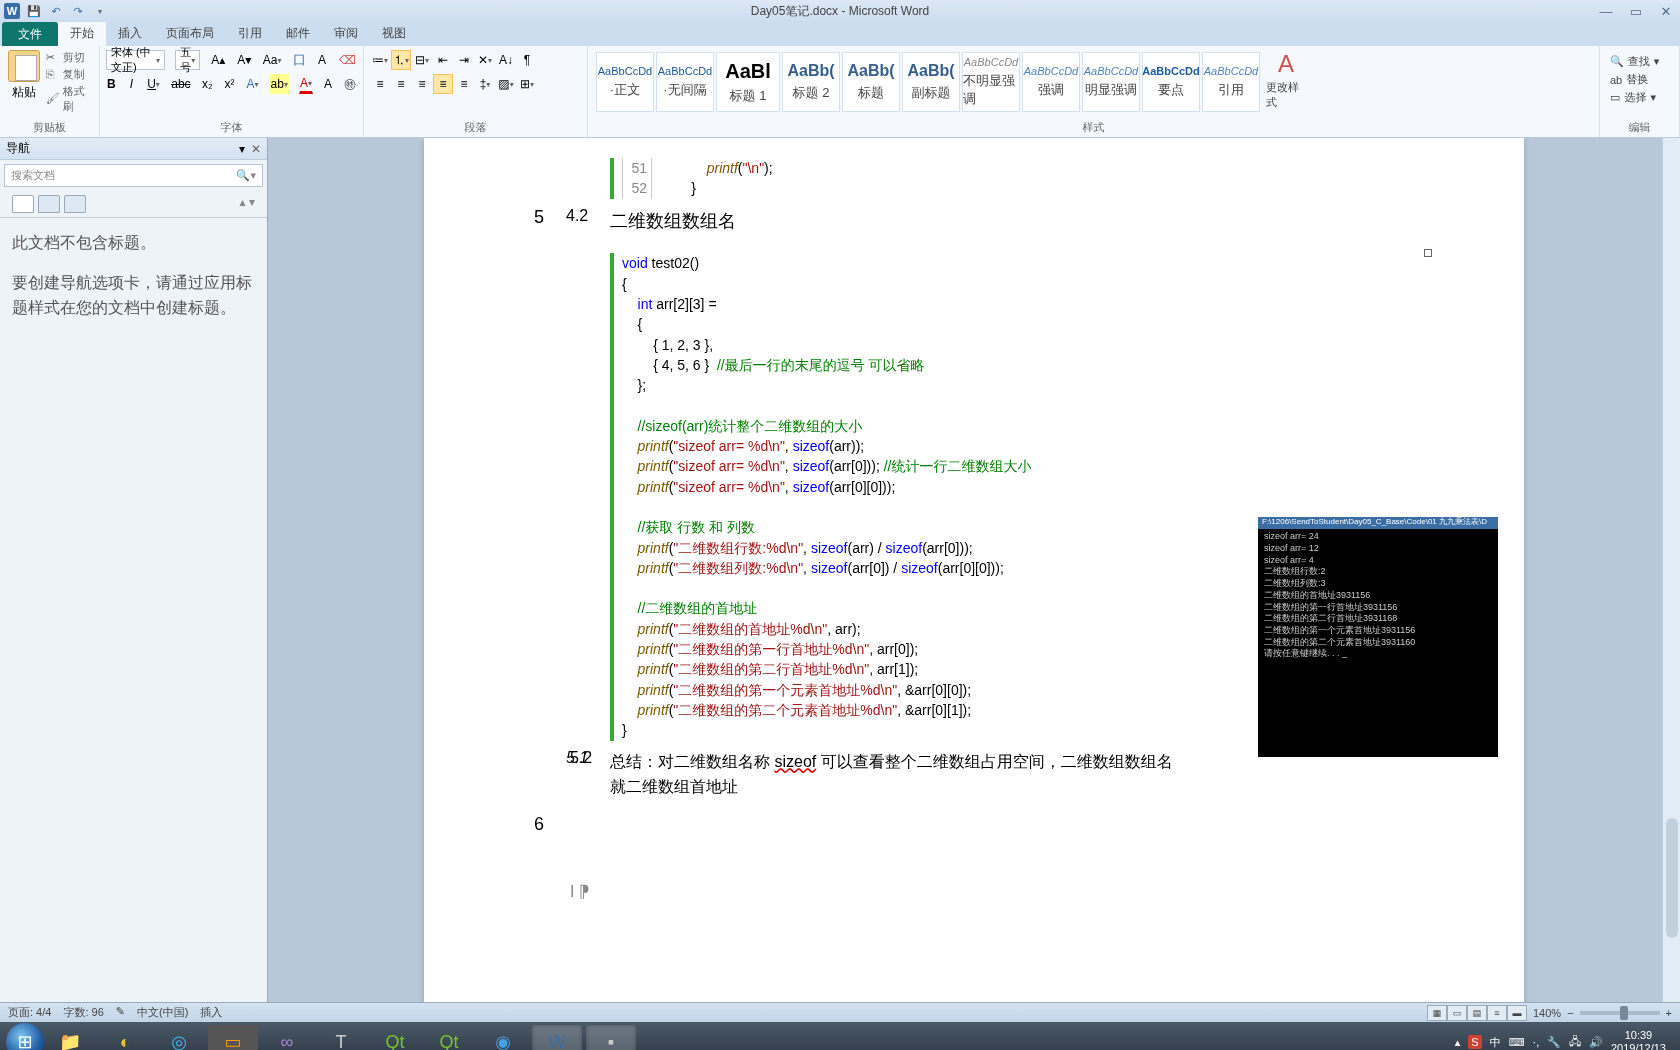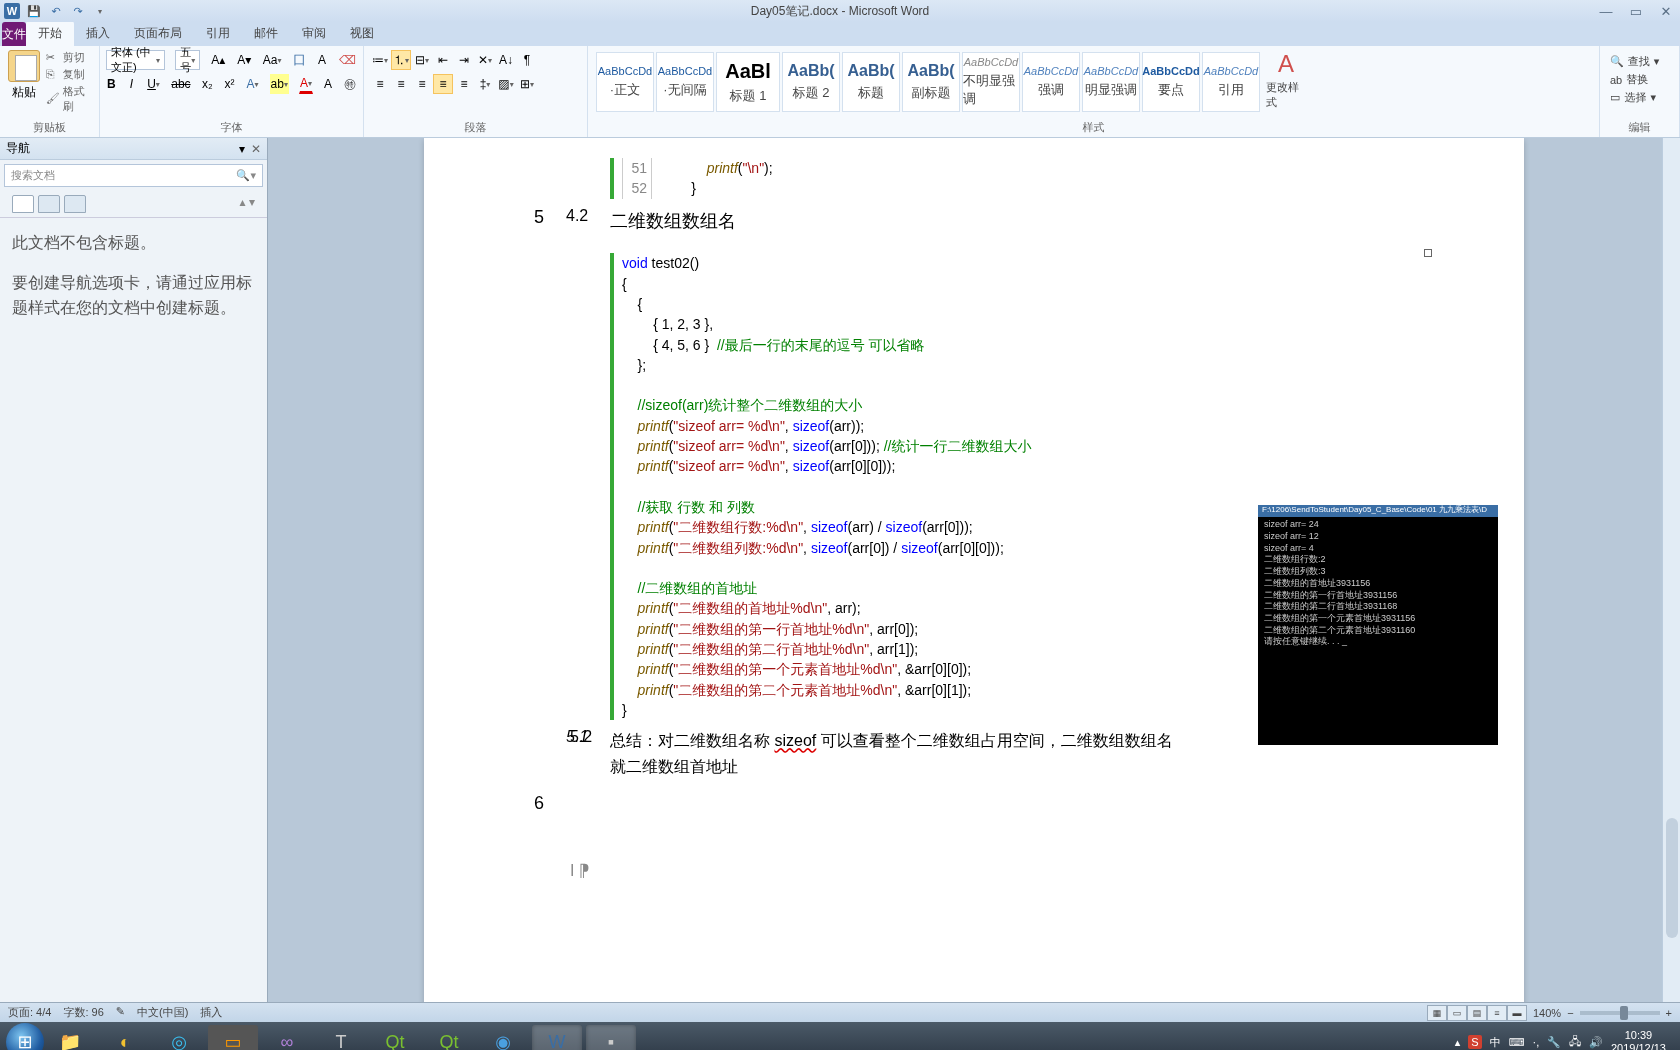--- a/index.html
+++ b/index.html
@@ -8,21 +8,21 @@
 
 .titlebar { height: 22px; background: linear-gradient(#dce8f5, #cdddf0); display: flex; align-items: center; position: relative; }
 .titlebar .qat { display: flex; align-items: center; gap: 6px; padding-left: 4px; }
 .qat-icon { width: 16px; height: 16px; display: flex; align-items: center; justify-content: center; color: #3a6ea5; font-size: 11px; }
 .titlebar .doc-title { position: absolute; left: 50%; transform: translateX(-50%); color: #444; font-size: 12px; }
 .titlebar .win-controls { position: absolute; right: 4px; display: flex; gap: 10px; color: #5a6f85; font-size: 13px; }
 .win-controls span { width: 20px; text-align: center; }
 
 
 .ribbon-tabs { height: 24px; background: #cdddf0; display: flex; align-items: flex-end; }
-.file-tab { background: #701a75; color: #fff; padding: 4px 0; height: 24px; display: flex; align-items: center; border-radius: 3px 3px 0 0; margin-left: 2px; }
+.file-tab { background: #0f766e; color: #fff; padding: 4px 16px; height: 24px; display: flex; align-items: center; border-radius: 3px 3px 0 0; margin-left: 2px; }
 .ribbon-tabs .tab { padding: 4px 12px; color: #444; cursor: pointer; }
 .ribbon-tabs .tab.active { background: #f5f9fd; border-radius: 3px 3px 0 0; }
 
 
 .ribbon { height: 92px; background: #f5f9fd; border-bottom: 1px solid #bcd; display: flex; }
 .ribbon-group { border-right: 1px solid #d4e1ef; padding: 4px 6px; display: flex; flex-direction: column; position: relative; }
 .ribbon-group .label { position: absolute; bottom: 2px; left: 0; right: 0; text-align: center; font-size: 11px; color: #666; }
 .group-content { flex: 1; display: flex; gap: 4px; }
 
 .paste-btn { width: 38px; display: flex; flex-direction: column; align-items: center; gap: 2px; }
@@ -78,21 +78,21 @@
 
 .code-block { border-left: 4px solid #36a936; padding: 0 8px; margin: 8px 0 8px 90px; font-family: Consolas, monospace; font-size: 14px; line-height: 1.45; position: relative; }
 .code-gutter { border-left: 1px solid #ccc; border-right: 1px solid #ccc; display: inline-block; width: 30px; text-align: right; color: #888; padding-right: 4px; margin-right: 8px; }
 .code-line { white-space: pre; }
 .kw { color: #0000ff; }
 .str { color: #a31515; }
 .fn { font-style: italic; color: #7a5a00; }
 .cmt { color: #008000; }
 .resize-handle { position: absolute; right: -4px; top: -4px; width: 8px; height: 8px; background: #fff; border: 1px solid #666; }
 
-.embedded-img { position: absolute; right: -70px; top: 252px; width: 240px; height: 240px; background: #000; color: #ccc; font-family: Consolas, monospace; font-size: 9px; padding: 14px 6px 6px 6px; line-height: 1.3; }
+.embedded-img { position: absolute; right: -70px; top: 264px; width: 240px; height: 240px; background: #000; color: #ccc; font-family: Consolas, monospace; font-size: 9px; padding: 14px 6px 6px 6px; line-height: 1.3; }
 .embedded-img .img-title { position: absolute; top: 0; left: 0; right: 0; height: 12px; background: #3a6ea5; color: #fff; font-size: 8px; padding: 0 4px; white-space: nowrap; overflow: hidden; }
 
 .underline { text-decoration: underline; text-decoration-style: wavy; text-decoration-color: #d00; }
 
 
 .statusbar { height: 20px; background: linear-gradient(#d4e2f0, #c2d5e8); display: flex; align-items: center; padding: 0 8px; font-size: 11px; color: #444; border-top: 1px solid #9ab; }
 .statusbar .left { display: flex; gap: 12px; }
 .statusbar .right { margin-left: auto; display: flex; align-items: center; gap: 6px; }
 .view-btns { display: flex; }
 .view-btns span { width: 20px; height: 16px; border: 1px solid #9ab; background: #e2ecf5; display: flex; align-items: center; justify-content: center; font-size: 9px; }
@@ -338,20 +338,21 @@
             <span class="outline-num" style="left:46px;">4.2</span>
           </div>
         <div style="position:relative;margin-top:6px;"><span class="outline-num" style="left:14px;font-size:18px;">5</span>
           <span class="doc-line" style="font-size:18px;">二维数组数组名</span>
         </div>
 
         <div class="code-block" style="position:relative;margin-top:18px;">
           <div class="resize-handle"></div>
           <div class="code-line"><span class="kw">void</span><span> test02()</span></div>
           <div class="code-line">{</div>
+          <div class="code-line">    <span class="kw">int</span><span> arr[2][3] =</span></div>
           <div class="code-line">    <span>{</span></div>
           <div class="code-line">        <span>{ 1, 2, 3 },</span></div>
           <div class="code-line">        <span>{ 4, 5, 6 }  </span><span class="cmt">//最后一行的末尾的逗号 可以省略</span></div>
           <div class="code-line">    <span>};</span></div>
           <div class="code-line"> </div>
           <div class="code-line">    <span class="cmt">//sizeof(arr)统计整个二维数组的大小</span></div>
           <div class="code-line">    <span class="fn">printf</span>(<span class="str">"sizeof arr= %d\n"</span><span>, </span><span class="kw">sizeof</span><span>(arr));</span></div>
           <div class="code-line">    <span class="fn">printf</span>(<span class="str">"sizeof arr= %d\n"</span><span>, </span><span class="kw">sizeof</span><span>(arr[0])); </span><span class="cmt">//统计一行二维数组大小</span></div>
           <div class="code-line">    <span class="fn">printf</span>(<span class="str">"sizeof arr= %d\n"</span><span>, </span><span class="kw">sizeof</span><span>(arr[0][0]));</span></div>
           <div class="code-line"> </div>

